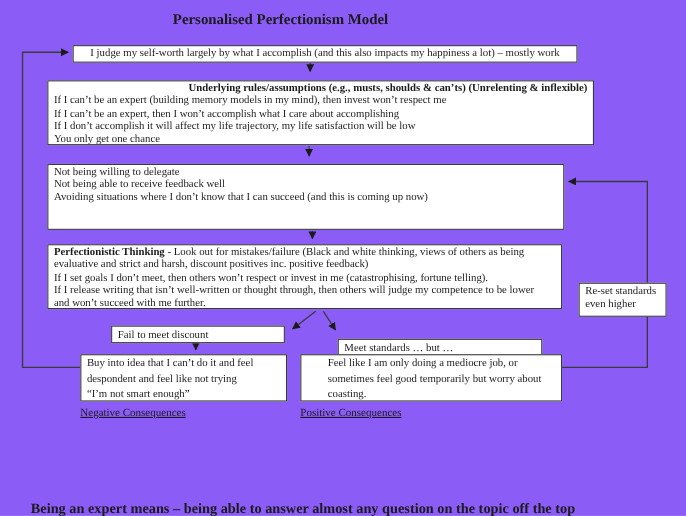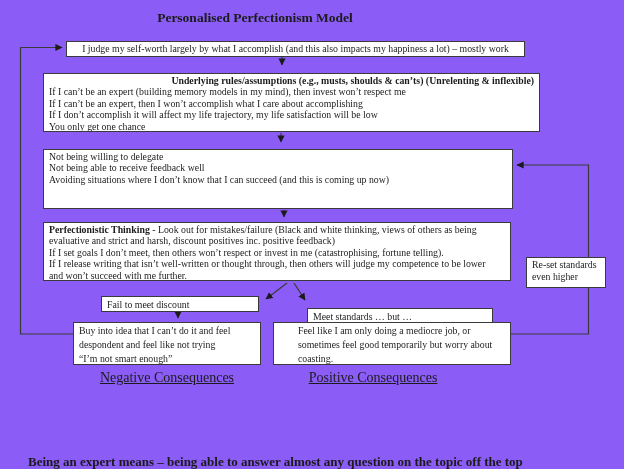--- a/index.html
+++ b/index.html
@@ -25,22 +25,22 @@
   #box-thinking   { left:43px;  top:222px; width:468px; height:59px; }
   #box-fail { left:101px; top:296px; width:158px; height:16px; }
   #box-meet { left:307px; top:296px; width:186px; height:16px;margin-top:12px; }
   #box-fail .line, #box-meet .line { line-height:13.5px; }
   #box-negout { left:73px;  top:322px; width:188px; height:43px; }
   #box-posout { left:273px; top:322px; width:238px; height:43px;padding-left:24px; }
   #box-negout .line, #box-posout .line { line-height:12.8px; padding-top:1px; }
   #box-reset { left:526px; top:257px; width:80px; height:31px; }
   #box-reset .line { line-height:12px; }
   .consequence-label {
-    position:absolute; font-size:14px; text-decoration:underline;
-    text-align:center; z-index:2; white-space:nowrap;
+    position:absolute; font-size:10px; text-decoration:underline;
+    text-align:left; z-index:2; white-space:nowrap;
   }
   #label-negative { left:73px;  top:370px; width:188px; }
   #label-positive { left:273px; top:370px; width:200px; }
   #footer {
     position:absolute; left:28px; top:414px; width:560px;
     font-size:13px; font-weight:bold; line-height:16.5px; z-index:2;margin-top:40px;
   }
   #connectors { position:absolute; left:0; top:0; z-index:1; }
 </style>
 </head>

